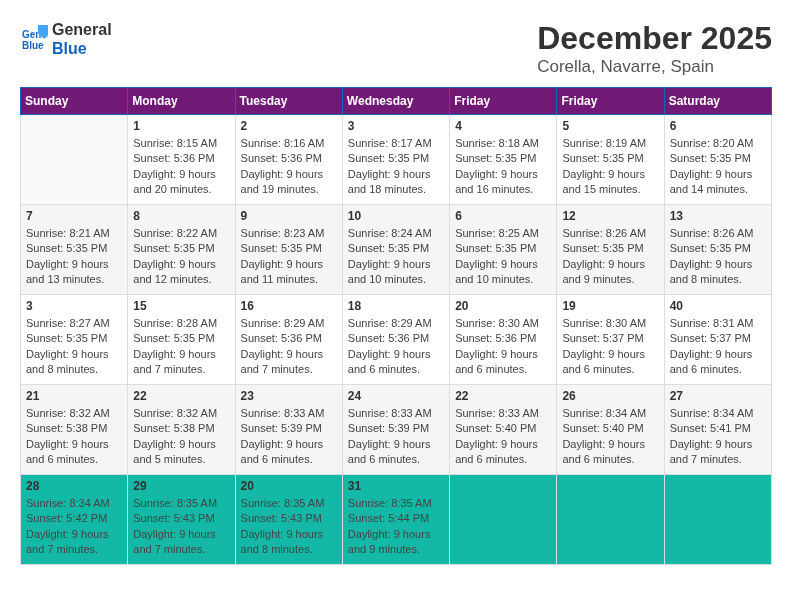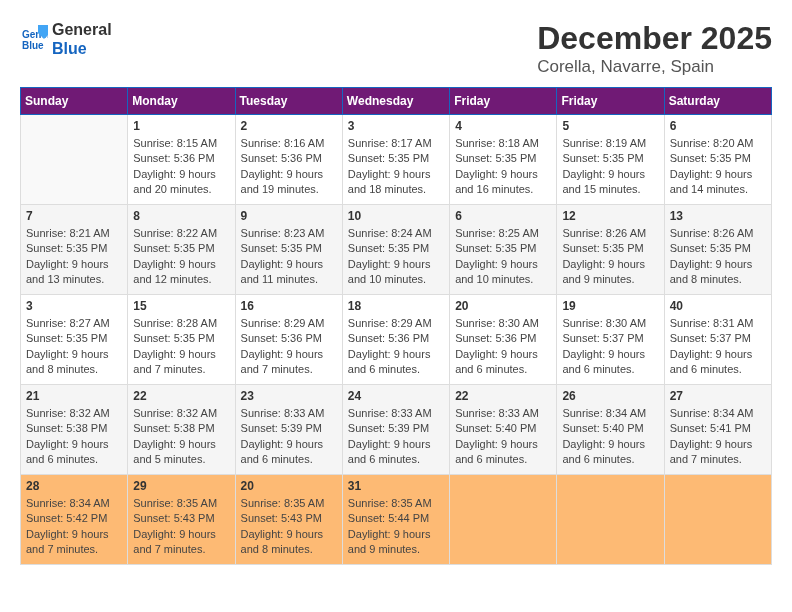--- a/index.html
+++ b/index.html
@@ -78,21 +78,21 @@
     .empty-cell {
       background: #f9f9f9;
     }
     tbody tr:nth-child(odd) {
       background: #fff;
     }
     tbody tr:nth-child(even) {
       background: #f5f5f5;
     }
     .last-row td {
-      background: #fdba74;
+      background: #14b8a6;
     }
   </style>
 </head>
 <body>
 
 <div class="header">
   <div class="logo">
     <svg class="logo-icon" viewBox="0 0 28 28">
       <rect x="0" y="0" width="28" height="28" fill="white"></rect>
       <text x="2" y="13" font-size="10" font-weight="bold" fill="#1565c0">General</text>

